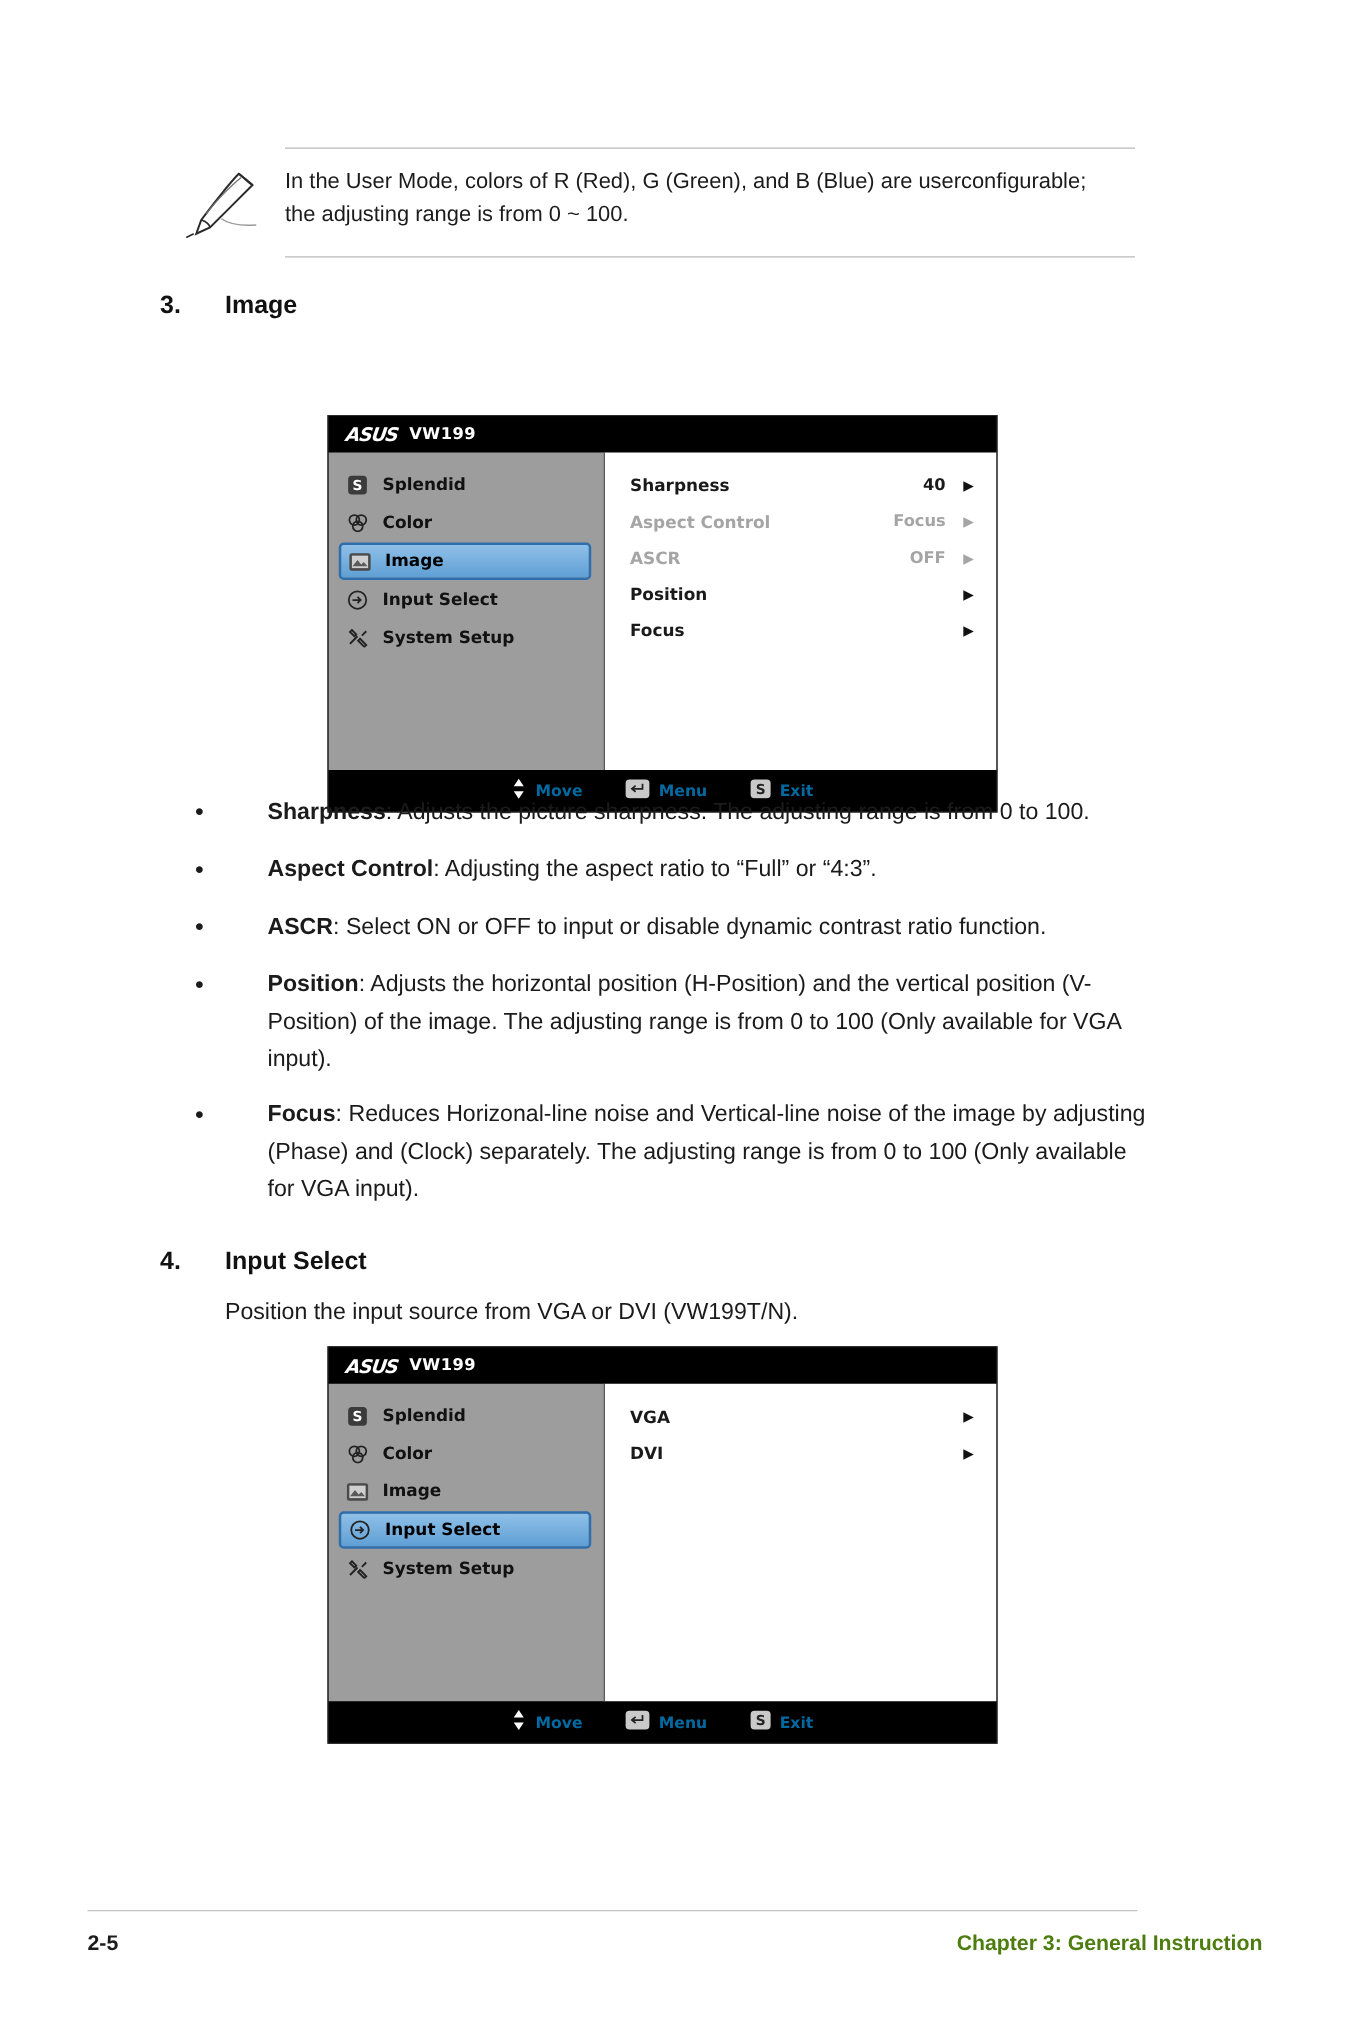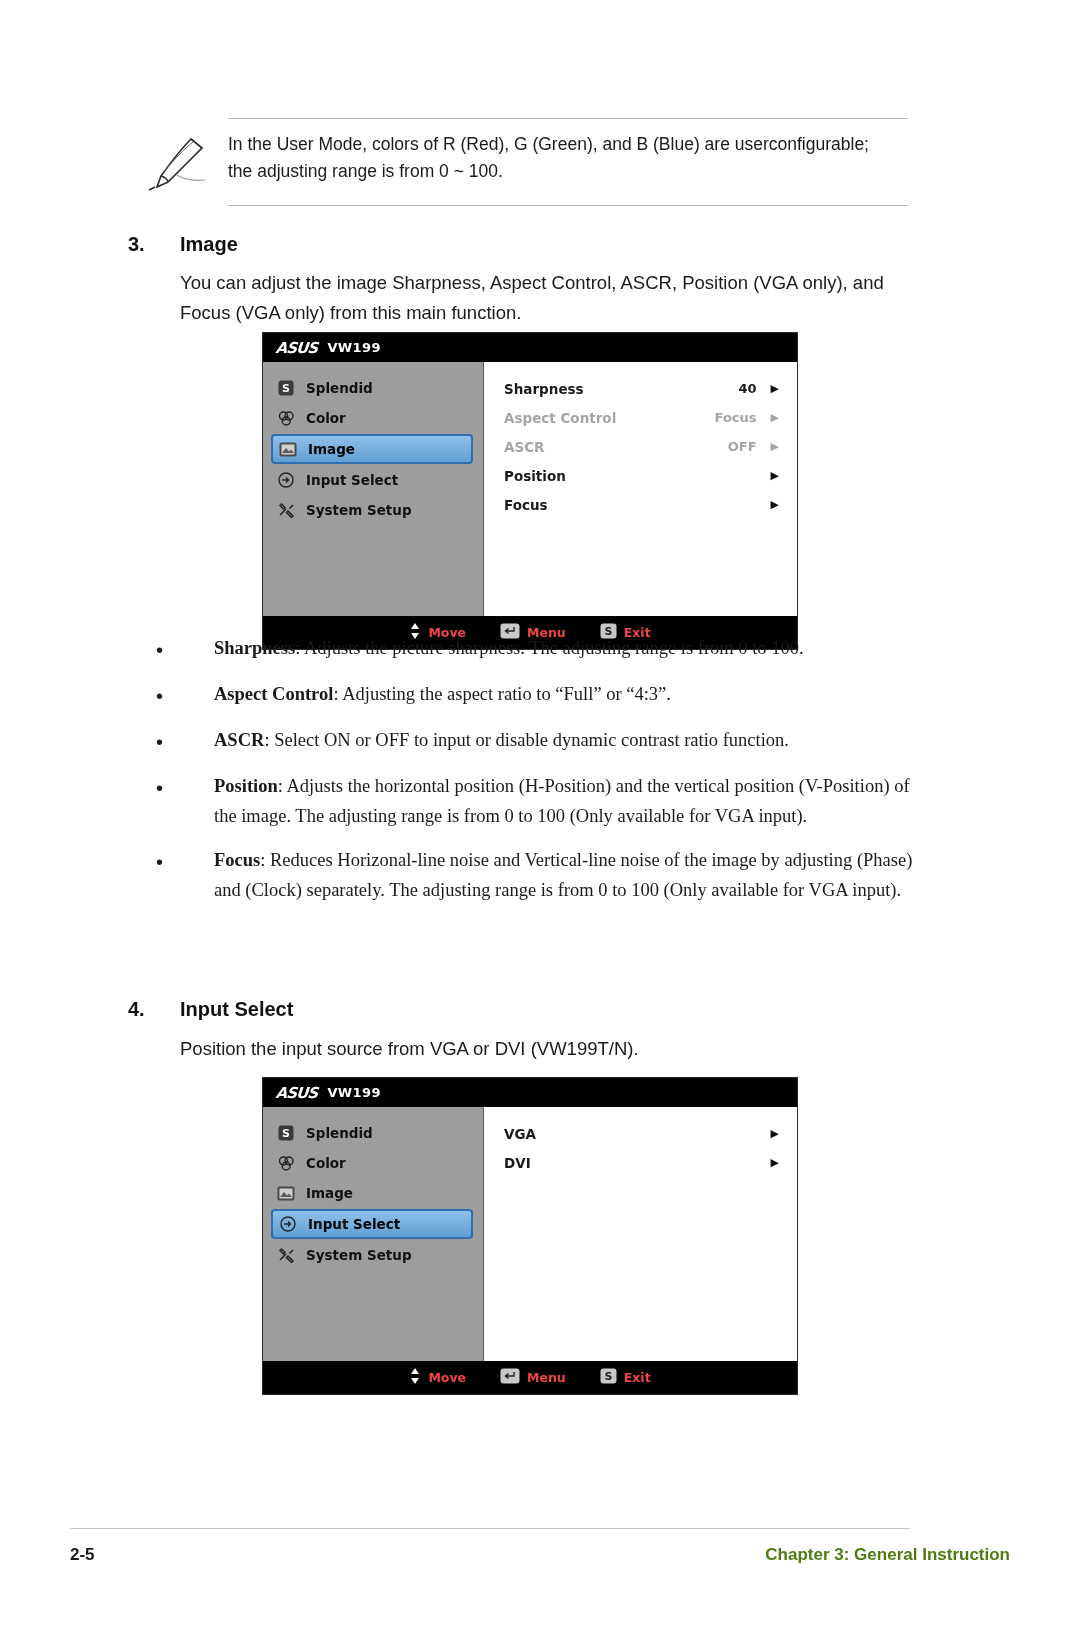--- a/index.html
+++ b/index.html
@@ -87,21 +87,20 @@
     font-size: 20px;
     line-height: 1.6;
     text-align: left;
     padding-left: 8px;
     color: #1b1b1b;
   }
   .bullet-text {
     font-size: 18.5px;
     line-height: 1.62;
     color: #1b1b1b;
-    font-family: Liberation Serif, serif;
   }
   .bullet-text b { font-weight: bold; }
 
   
   .osd {
     position: absolute;
     width: 534px;
     background: #000;
     border: 1px solid #2b2b2b;
     font-family: "DejaVu Sans", sans-serif;
@@ -187,21 +186,21 @@
   .opt-row.disabled { color: #a5a5a5; }
   .opt-row.disabled .opt-arrow { color: #a5a5a5; }
 
   .osd-foot {
     height: 33px;
     background: #000;
     display: flex;
     align-items: center;
     justify-content: center;
     gap: 34px;
-    color: #ef4444;
+    color: #0369a1;
     font-size: 12.5px;
     font-weight: bold;
   }
   .foot-item { display: flex; align-items: center; gap: 7px; }
 
   
   .footer-rule {
     position: absolute;
     left: 70px;
     top: 1528px;
@@ -246,21 +245,20 @@
       <div class="note-text">In the User Mode, colors of R (Red), G (Green), and B (Blue) are userconfigurable; the adjusting range is from 0 ~ 100.</div>
     </div>
     <div class="note-rule"></div>
   </div>
 
   <div class="sec-head" style="left:128px; top:233px;">
     <span class="sec-num">3.</span>
     <span>Image</span>
   </div>
 
-  <div class="para" style="left:180px; top:268px; width:730px;">You can adjust the image Sharpness, Aspect Control, ASCR, Position (VGA only), and Focus (VGA only) from this main function.</div>
 
   <div class="osd" style="left:262px; top:332px;">
     <div class="osd-title">
       <span class="asus-logo">ASUS</span>
       <span>VW199</span>
     </div>
     <div class="osd-body">
       <div class="osd-left">
 
         <div class="menu-item">

